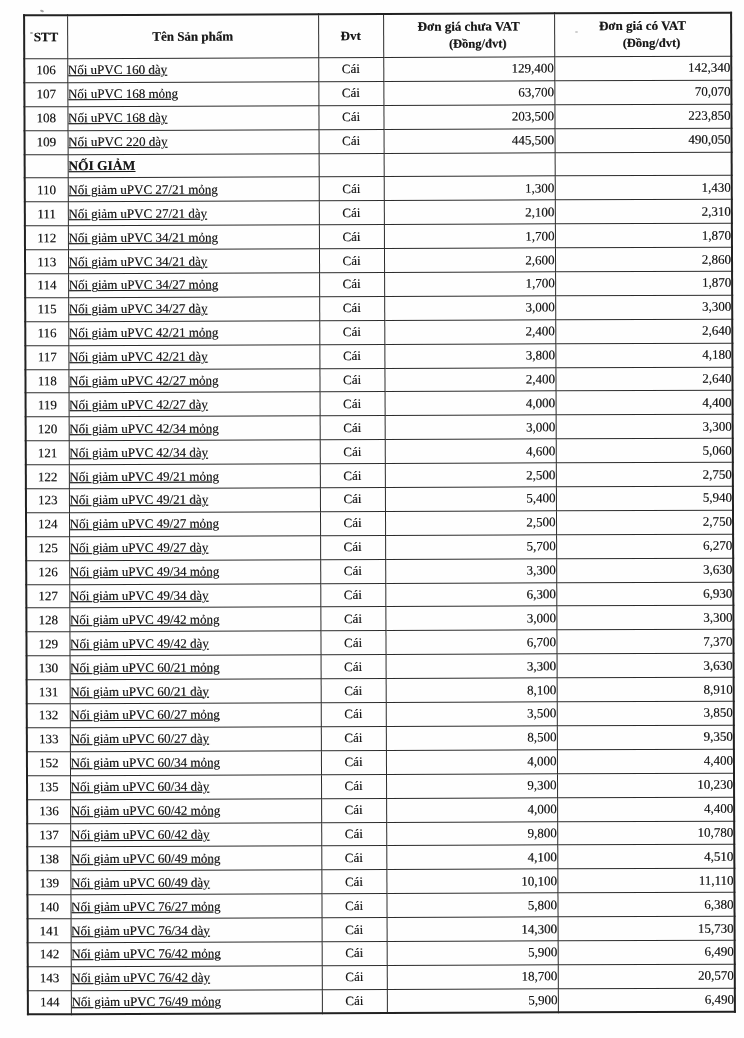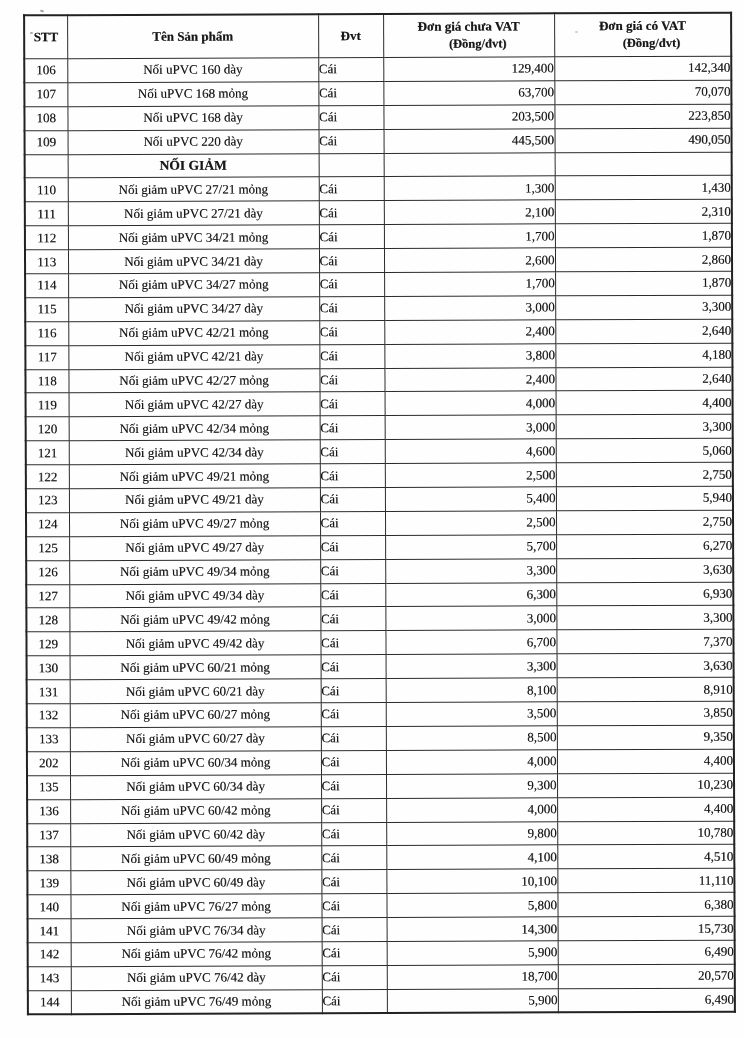--- a/index.html
+++ b/index.html
@@ -50,22 +50,22 @@
   }
   thead th .sub {
     font-weight: bold;
     font-size: 12.5px;
     margin-left: 18px;
   }
   tbody tr {
     height: 23.9px;
   }
   td.c-stt  { text-align: center; }
-  td.c-name { text-align: center; padding-left: 6px; }
-  td.c-unit { }
+  td.c-name { text-align: left; padding-left: 6px; text-decoration: underline; }
+  td.c-unit { text-align: center; }
   td.c-p1, td.c-p2 { text-align: right; padding-right: 17px; }
   tr.section-row td.c-name {
     font-weight: bold;
     font-size: 13.5px;
     margin-top: 7px;
   }
   .page-footer {
     position: absolute;
     top: 1017px;
     left: 0;
@@ -317,21 +317,21 @@
     <td class="c-p2">3,850</td>
   </tr>
         <tr>
     <td class="c-stt">133</td>
     <td class="c-name">Nối giảm uPVC 60/27 dày</td>
     <td class="c-unit">Cái</td>
     <td class="c-p1">8,500</td>
     <td class="c-p2">9,350</td>
   </tr>
         <tr>
-    <td class="c-stt">202</td>
+    <td class="c-stt">152</td>
     <td class="c-name">Nối giảm uPVC 60/34 mỏng</td>
     <td class="c-unit">Cái</td>
     <td class="c-p1">4,000</td>
     <td class="c-p2">4,400</td>
   </tr>
         <tr>
     <td class="c-stt">135</td>
     <td class="c-name">Nối giảm uPVC 60/34 dày</td>
     <td class="c-unit">Cái</td>
     <td class="c-p1">9,300</td>

